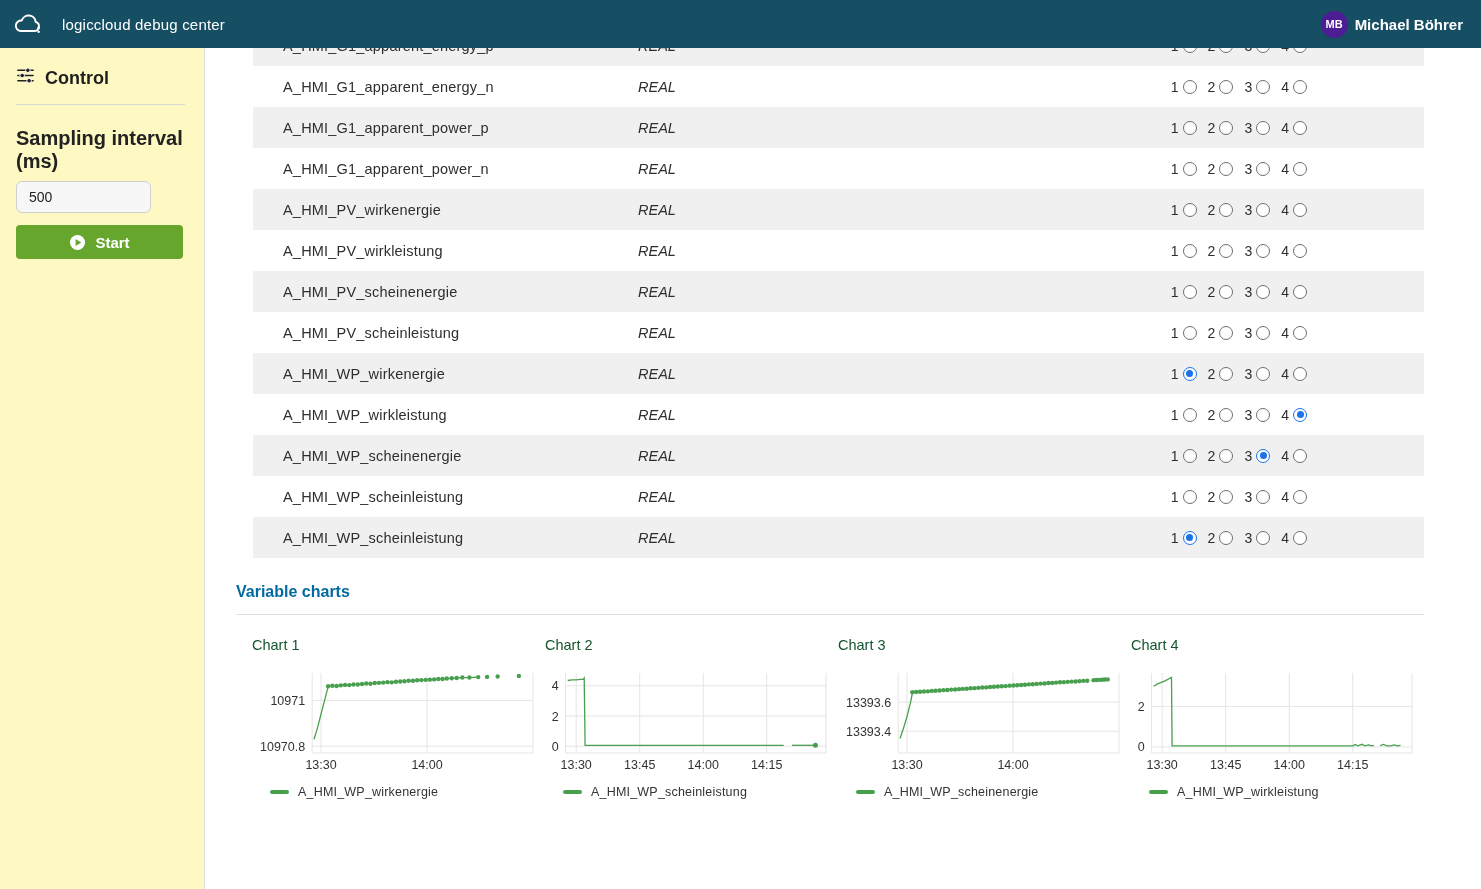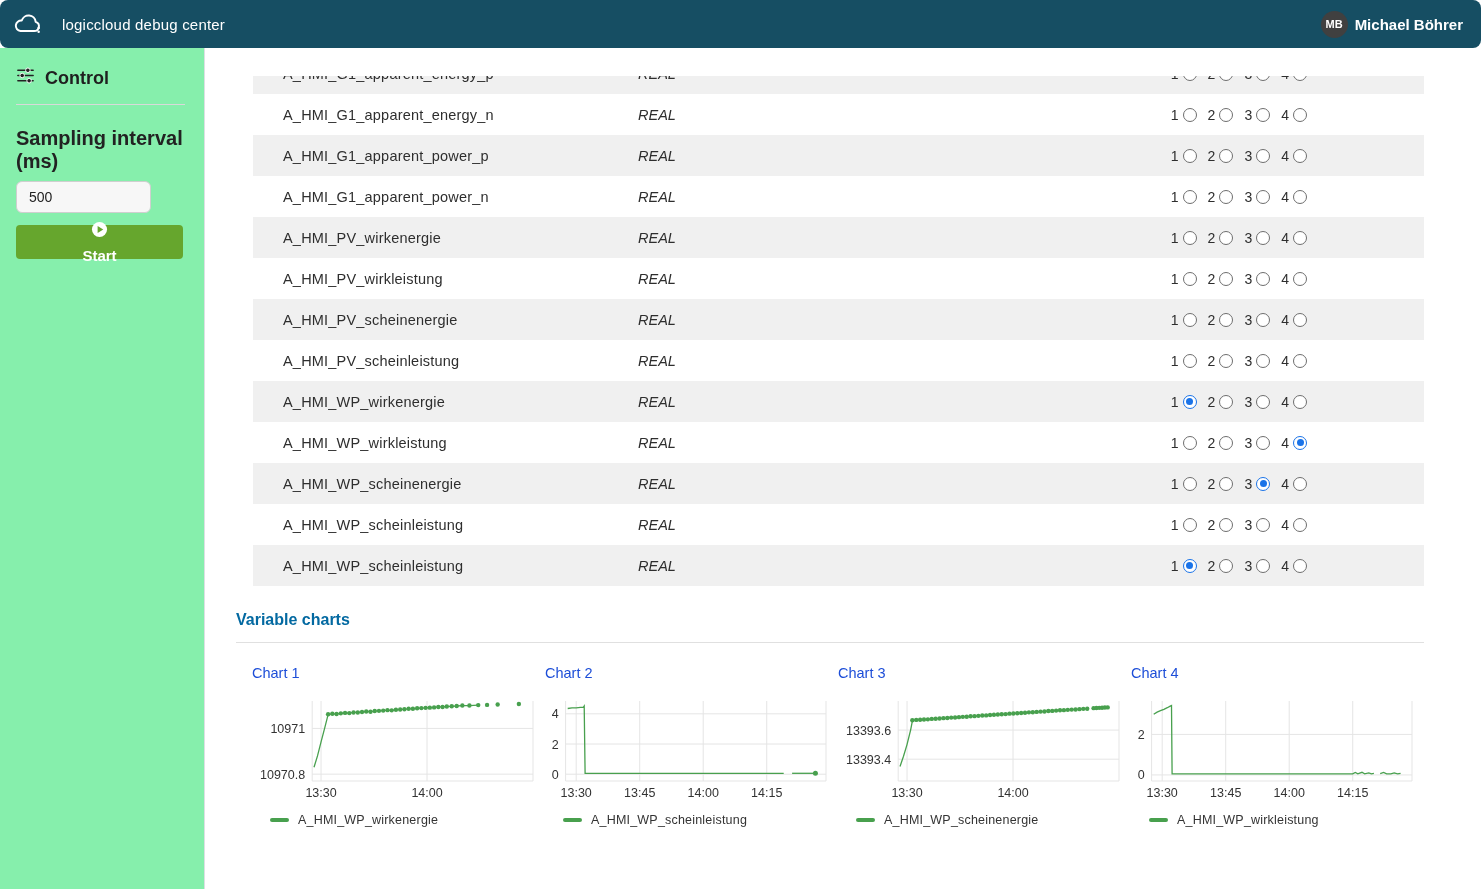--- a/index.html
+++ b/index.html
@@ -1,45 +1,45 @@
 <!DOCTYPE html>
 <html><head>
 <meta charset="utf-8">
 <style>
   * { box-sizing: border-box; }
   html,body { margin:0; padding:0; background:#fff; font-family:"Liberation Sans", sans-serif; }
   body { width:1481px; height:889px; overflow:hidden; position:relative; }
 
   
   .navbar { position:fixed; top:0; left:0; right:0; height:48px; background:#164e63;
-    display:flex; align-items:center; padding:0 18px 0 12px; z-index:20;border-radius:8px; }
+    display:flex; align-items:center; padding:0 18px 0 12px; z-index:20; }
   .navbar .logo { width:38px; height:30px; display:flex; align-items:center; }
   .navbar .title { color:#fff; font-size:15px; margin-left:12px; letter-spacing:.2px; }
   .navbar .spacer { flex:1; }
   .user { display:flex; align-items:center; gap:7px; cursor:pointer; }
-  .avatar { width:27px; height:27px; border-radius:50%; background:#404040; color:#fff;
+  .avatar { width:27px; height:27px; border-radius:50%; background:#4c1d95; color:#fff;
     font-size:11px; font-weight:bold; display:flex; align-items:center; justify-content:center; }
   .user-name { color:#fff; font-size:15px; font-weight:bold; }
 
   
-  .sidebar { position:fixed; top:48px; left:0; bottom:0; width:205px; background:#86efac;
+  .sidebar { position:fixed; top:48px; left:0; bottom:0; width:205px; background:#fef9c3;
     border-right:1px solid #dcdfe3; padding:18px 19px 0 16px; }
   .side-heading { display:flex; align-items:center; gap:10px; font-size:18px; font-weight:600; color:#1f1f1f; }
   .side-divider { border:none; border-top:1px solid #d9d9d9; margin:14px 0 0 0; }
   .side-label { font-size:20px; font-weight:600; color:#222; margin-top:22px; }
   .side-input { margin-top:8px; width:135px; height:32px; border:1px solid #cfcfcf; border-radius:6px;
     background:#f7f7f7; font-size:14px; color:#222; padding:0 12px; font-family:"Liberation Sans",sans-serif; outline:none; }
   .btn { margin-top:12px; width:167px; height:34px; border:none; border-radius:4px; color:#fff;
     font-size:15px; font-weight:600; display:flex; align-items:center; justify-content:center; gap:9px;
-    cursor:pointer; font-family:"Liberation Sans",sans-serif;flex-direction:column; }
+    cursor:pointer; font-family:"Liberation Sans",sans-serif; }
   .btn-start { background:#66a62d; }
   .btn-stop  { background:#d4502a; margin-top:9px; }
 
   
-  .main { margin-left:206px; padding:48px 57px 0 30px;margin-top:28px; }
+  .main { margin-left:206px; padding:48px 57px 0 30px; }
 
   
   .table-clip { overflow:hidden; }
   .var-table { margin-top:-23px; margin-left:17px; }
   .vrow { height:41px; display:flex; align-items:center; font-size:14.5px; color:#2e2e2e; }
   .vrow:nth-child(odd) { background:#f0f0f0; }
   .cell-name { width:385px; padding-left:30px; letter-spacing:.2px; }
   .cell-type { width:200px;font-style:italic; }
   .cell-radios { margin-left:auto; padding-right:117px; display:flex; align-items:center; gap:11px; }
   .ropt { display:flex; align-items:center; gap:4px; }
@@ -47,21 +47,21 @@
   .rcirc { width:14px; height:14px; border-radius:50%; border:1.5px solid #6e6e6e; background:#fff;
     display:inline-flex; align-items:center; justify-content:center; cursor:pointer; }
   .rcirc.sel { border-color:#1a73e8; }
   .rcirc.sel::after { content:""; width:7px; height:7px; border-radius:50%; background:#1a73e8; }
 
   
   .section-heading { margin-top:25px; font-size:16px; font-weight:600; color:#0369a1; }
   .section-divider { border:none; border-top:1px solid #e0e0e0; margin:12px 0 0 0; }
   .charts-row { display:flex; margin-left:16px; margin-top:22px; }
   .chart-card { width:297px; }
-  .chart-title { font-size:14.5px; color:#1d4ed8; margin-bottom:12px; }
+  .chart-title { font-size:14.5px; color:#14532d; margin-bottom:12px; }
   .chart-legend { display:flex; align-items:center; gap:9px; margin-left:18px; margin-top:2px; }
   .legend-dash { width:19px; height:4px; border-radius:2px; background:#48a04e; }
   .legend-label { font-size:12.5px; color:#333; letter-spacing:.2px; }
 </style>
 </head>
 <body>
 
 <header class="navbar">
   <span class="logo">
     <svg width="34" height="28" viewBox="0 0 36 28">

